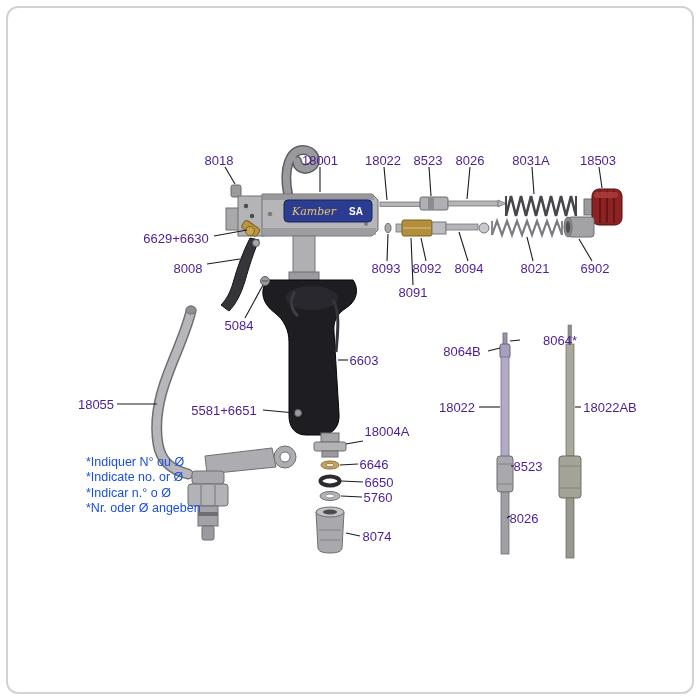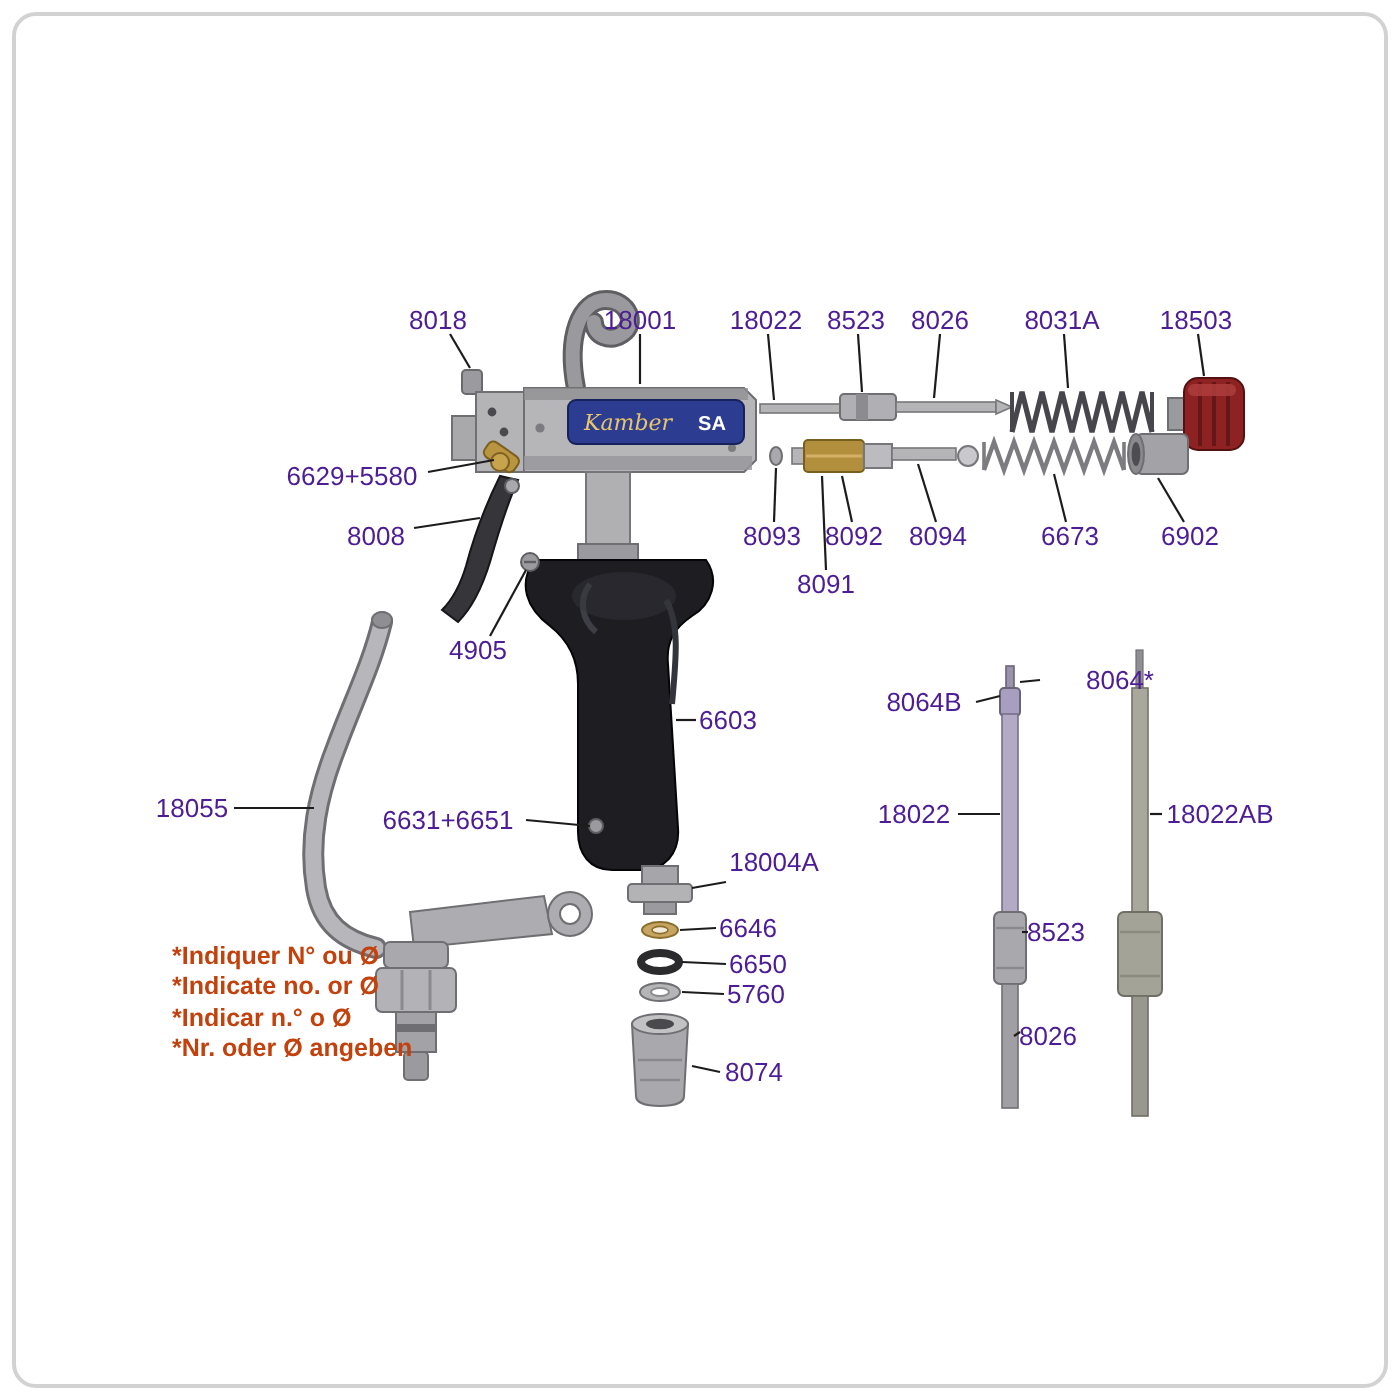--- a/index.html
+++ b/index.html
@@ -3,22 +3,22 @@
 <meta charset="utf-8">
 <style>
   html,body{margin:0;padding:0;background:#ffffff;}
   .stage{position:relative;width:700px;height:700px;background:#fff;overflow:hidden;
          font-family:"Liberation Sans",sans-serif;}
   .frame{position:absolute;left:6px;top:6px;right:6px;bottom:6px;
          border:2px solid #d2d2d2;border-radius:12px;pointer-events:none;}
   svg{position:absolute;left:0;top:0;}
   .lbl{position:absolute;transform:translate(-50%,-50%);font-size:13px;color:#4c1d95;
        white-space:nowrap;line-height:13px;}
-  .notes{position:absolute;left:86px;top:471px;font-size:12.5px;line-height:15.4px;
-         color:#c2410c;font-weight:700;}
+  .notes{position:absolute;left:86px;top:455px;font-size:12.5px;line-height:15.4px;
+         color:#1d4ed8;font-weight:400;}
 </style>
 </head>
 <body>
 
 <div class="stage">
 
   <svg width="700" height="700" viewBox="0 0 700 700">
 
     <g>
       <path d="M288,194 C283,168 290,150 303,150 C314,150 319,162 311,167 C305,171 297,168 297,161" fill="none" stroke="#5f5f63" stroke-width="10" stroke-linecap="round"></path>
@@ -226,32 +226,32 @@
     </g>
   </svg>
 
   <span class="lbl" style="left:219px;top:160px">8018</span>
   <span class="lbl" style="left:320px;top:160px">18001</span>
   <span class="lbl" style="left:383px;top:160px">18022</span>
   <span class="lbl" style="left:428px;top:160px">8523</span>
   <span class="lbl" style="left:470px;top:160px">8026</span>
   <span class="lbl" style="left:531px;top:160px">8031A</span>
   <span class="lbl" style="left:598px;top:160px">18503</span>
-  <span class="lbl" style="left:176px;top:238px">6629+5580</span>
+  <span class="lbl" style="left:176px;top:238px">6629+6630</span>
   <span class="lbl" style="left:188px;top:268px">8008</span>
   <span class="lbl" style="left:386px;top:268px">8093</span>
   <span class="lbl" style="left:427px;top:268px">8092</span>
   <span class="lbl" style="left:469px;top:268px">8094</span>
-  <span class="lbl" style="left:535px;top:268px">6673</span>
+  <span class="lbl" style="left:535px;top:268px">8021</span>
   <span class="lbl" style="left:595px;top:268px">6902</span>
   <span class="lbl" style="left:413px;top:292px">8091</span>
-  <span class="lbl" style="left:239px;top:325px">4905</span>
+  <span class="lbl" style="left:239px;top:325px">5084</span>
   <span class="lbl" style="left:364px;top:360px">6603</span>
   <span class="lbl" style="left:96px;top:404px">18055</span>
-  <span class="lbl" style="left:224px;top:410px">6631+6651</span>
+  <span class="lbl" style="left:224px;top:410px">5581+6651</span>
   <span class="lbl" style="left:387px;top:431px">18004A</span>
   <span class="lbl" style="left:374px;top:464px">6646</span>
   <span class="lbl" style="left:379px;top:482px">6650</span>
   <span class="lbl" style="left:378px;top:497px">5760</span>
   <span class="lbl" style="left:377px;top:536px">8074</span>
   <span class="lbl" style="left:462px;top:351px">8064B</span>
   <span class="lbl" style="left:560px;top:340px">8064*</span>
   <span class="lbl" style="left:457px;top:407px">18022</span>
   <span class="lbl" style="left:610px;top:407px">18022AB</span>
   <span class="lbl" style="left:528px;top:466px">8523</span>

